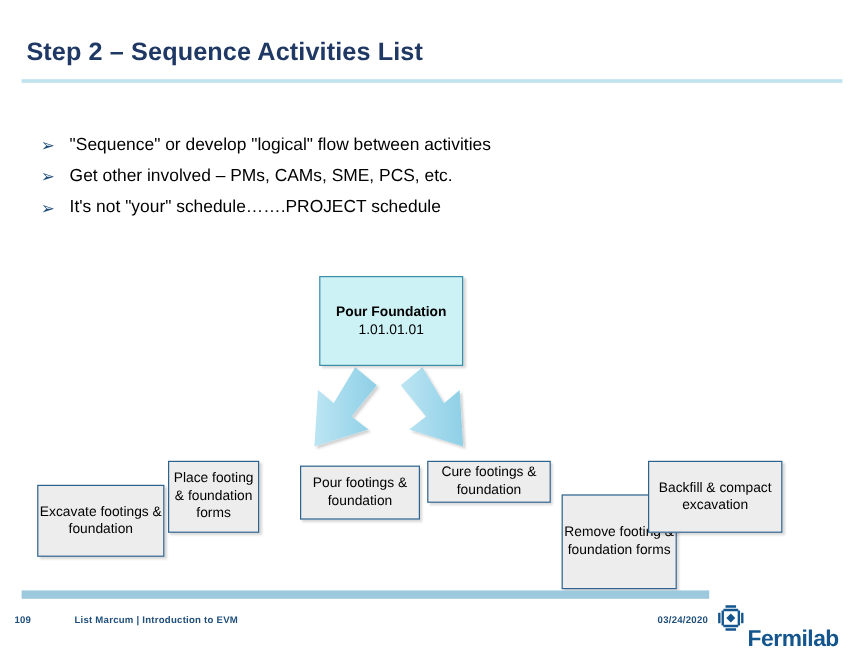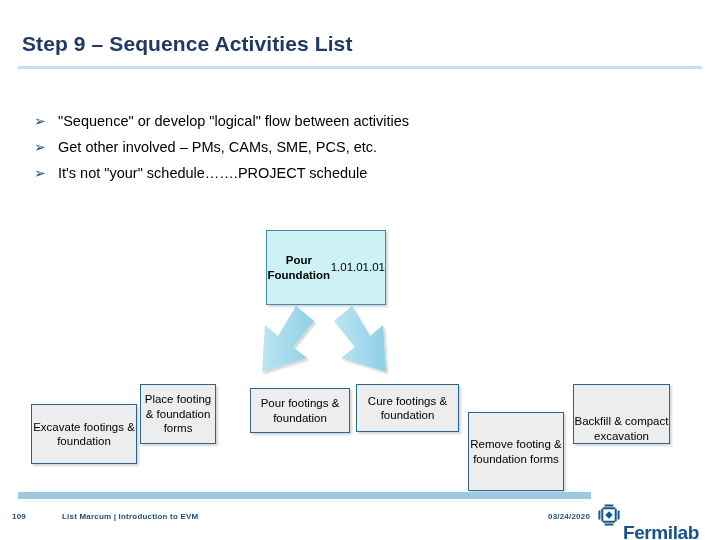--- a/index.html
+++ b/index.html
@@ -71,20 +71,21 @@
     width: 720px;
     height: 540px;
     pointer-events: none;
   }
 
   .node {
     position: absolute;
     box-sizing: border-box;
     border: 1px solid #2E628F;
     display: flex;
+    flex-direction: column;
     align-items: center;
     justify-content: center;
     text-align: center;
     font-size: 11.5px;
     line-height: 14.5px;
     color: #000000;
     box-shadow: 2px 2px 2px rgba(0,0,0,0.16);
   }
 
   
@@ -99,23 +100,23 @@
   #node-parent .line1 { font-weight: bold; font-size: 11.5px; }
   #node-parent .line2 { font-weight: normal; font-size: 11.5px; }
 
   
   .child {
     background: #EDEDED;
   }
   #node-c1 { left: 31px;  top: 384px; width: 106px; height: 60px; margin-top: 20px; }
   #node-c2 { left: 140px; top: 384px; width: 76px; height: 60px; }
   #node-c3 { left: 250px; top: 388px; width: 100px; height: 45px; }
-  #node-c4 { left: 356px; top: 384px; width: 103px; height: 48px; }
+  #node-c4 { left: 356px; top: 384px; width: 103px; height: 35px; }
   #node-c5 { left: 468px; top: 384px; width: 96px;  height: 79px; margin-top: 28px; }
-  #node-c6 { left: 573px; top: 384px; width: 97px;  height: 60px; align-items: flex-end; }
+  #node-c6 { left: 540px; top: 384px; width: 112px;  height: 60px; align-items: flex-end; }
 
   
   #footer-rule {
     position: absolute;
     left: 18px;
     top: 492px;
     width: 573px;
     height: 7px;
     background: #9DC9DE;
   }
@@ -161,21 +162,21 @@
     font-weight: bold;
     color: #13558C;
     letter-spacing: -0.4px;
     line-height: 19px;
     margin-top: 36px;
   }
 </style>
 </head>
 <body>
 
-<div id="slide-title">Step 9 – Sequence Activities List</div>
+<div id="slide-title">Step 2 – Sequence Activities List</div>
 <div id="title-rule"></div>
 
 <div id="bullet-list">
   <div class="bullet-row">
     <span class="bullet-marker">➢</span>
     <span class="bullet-text">"Sequence" or develop "logical" flow between activities</span>
   </div>
   <div class="bullet-row">
     <span class="bullet-marker">➢</span>
     <span class="bullet-text">Get other involved – PMs, CAMs, SME, PCS, etc.</span>

